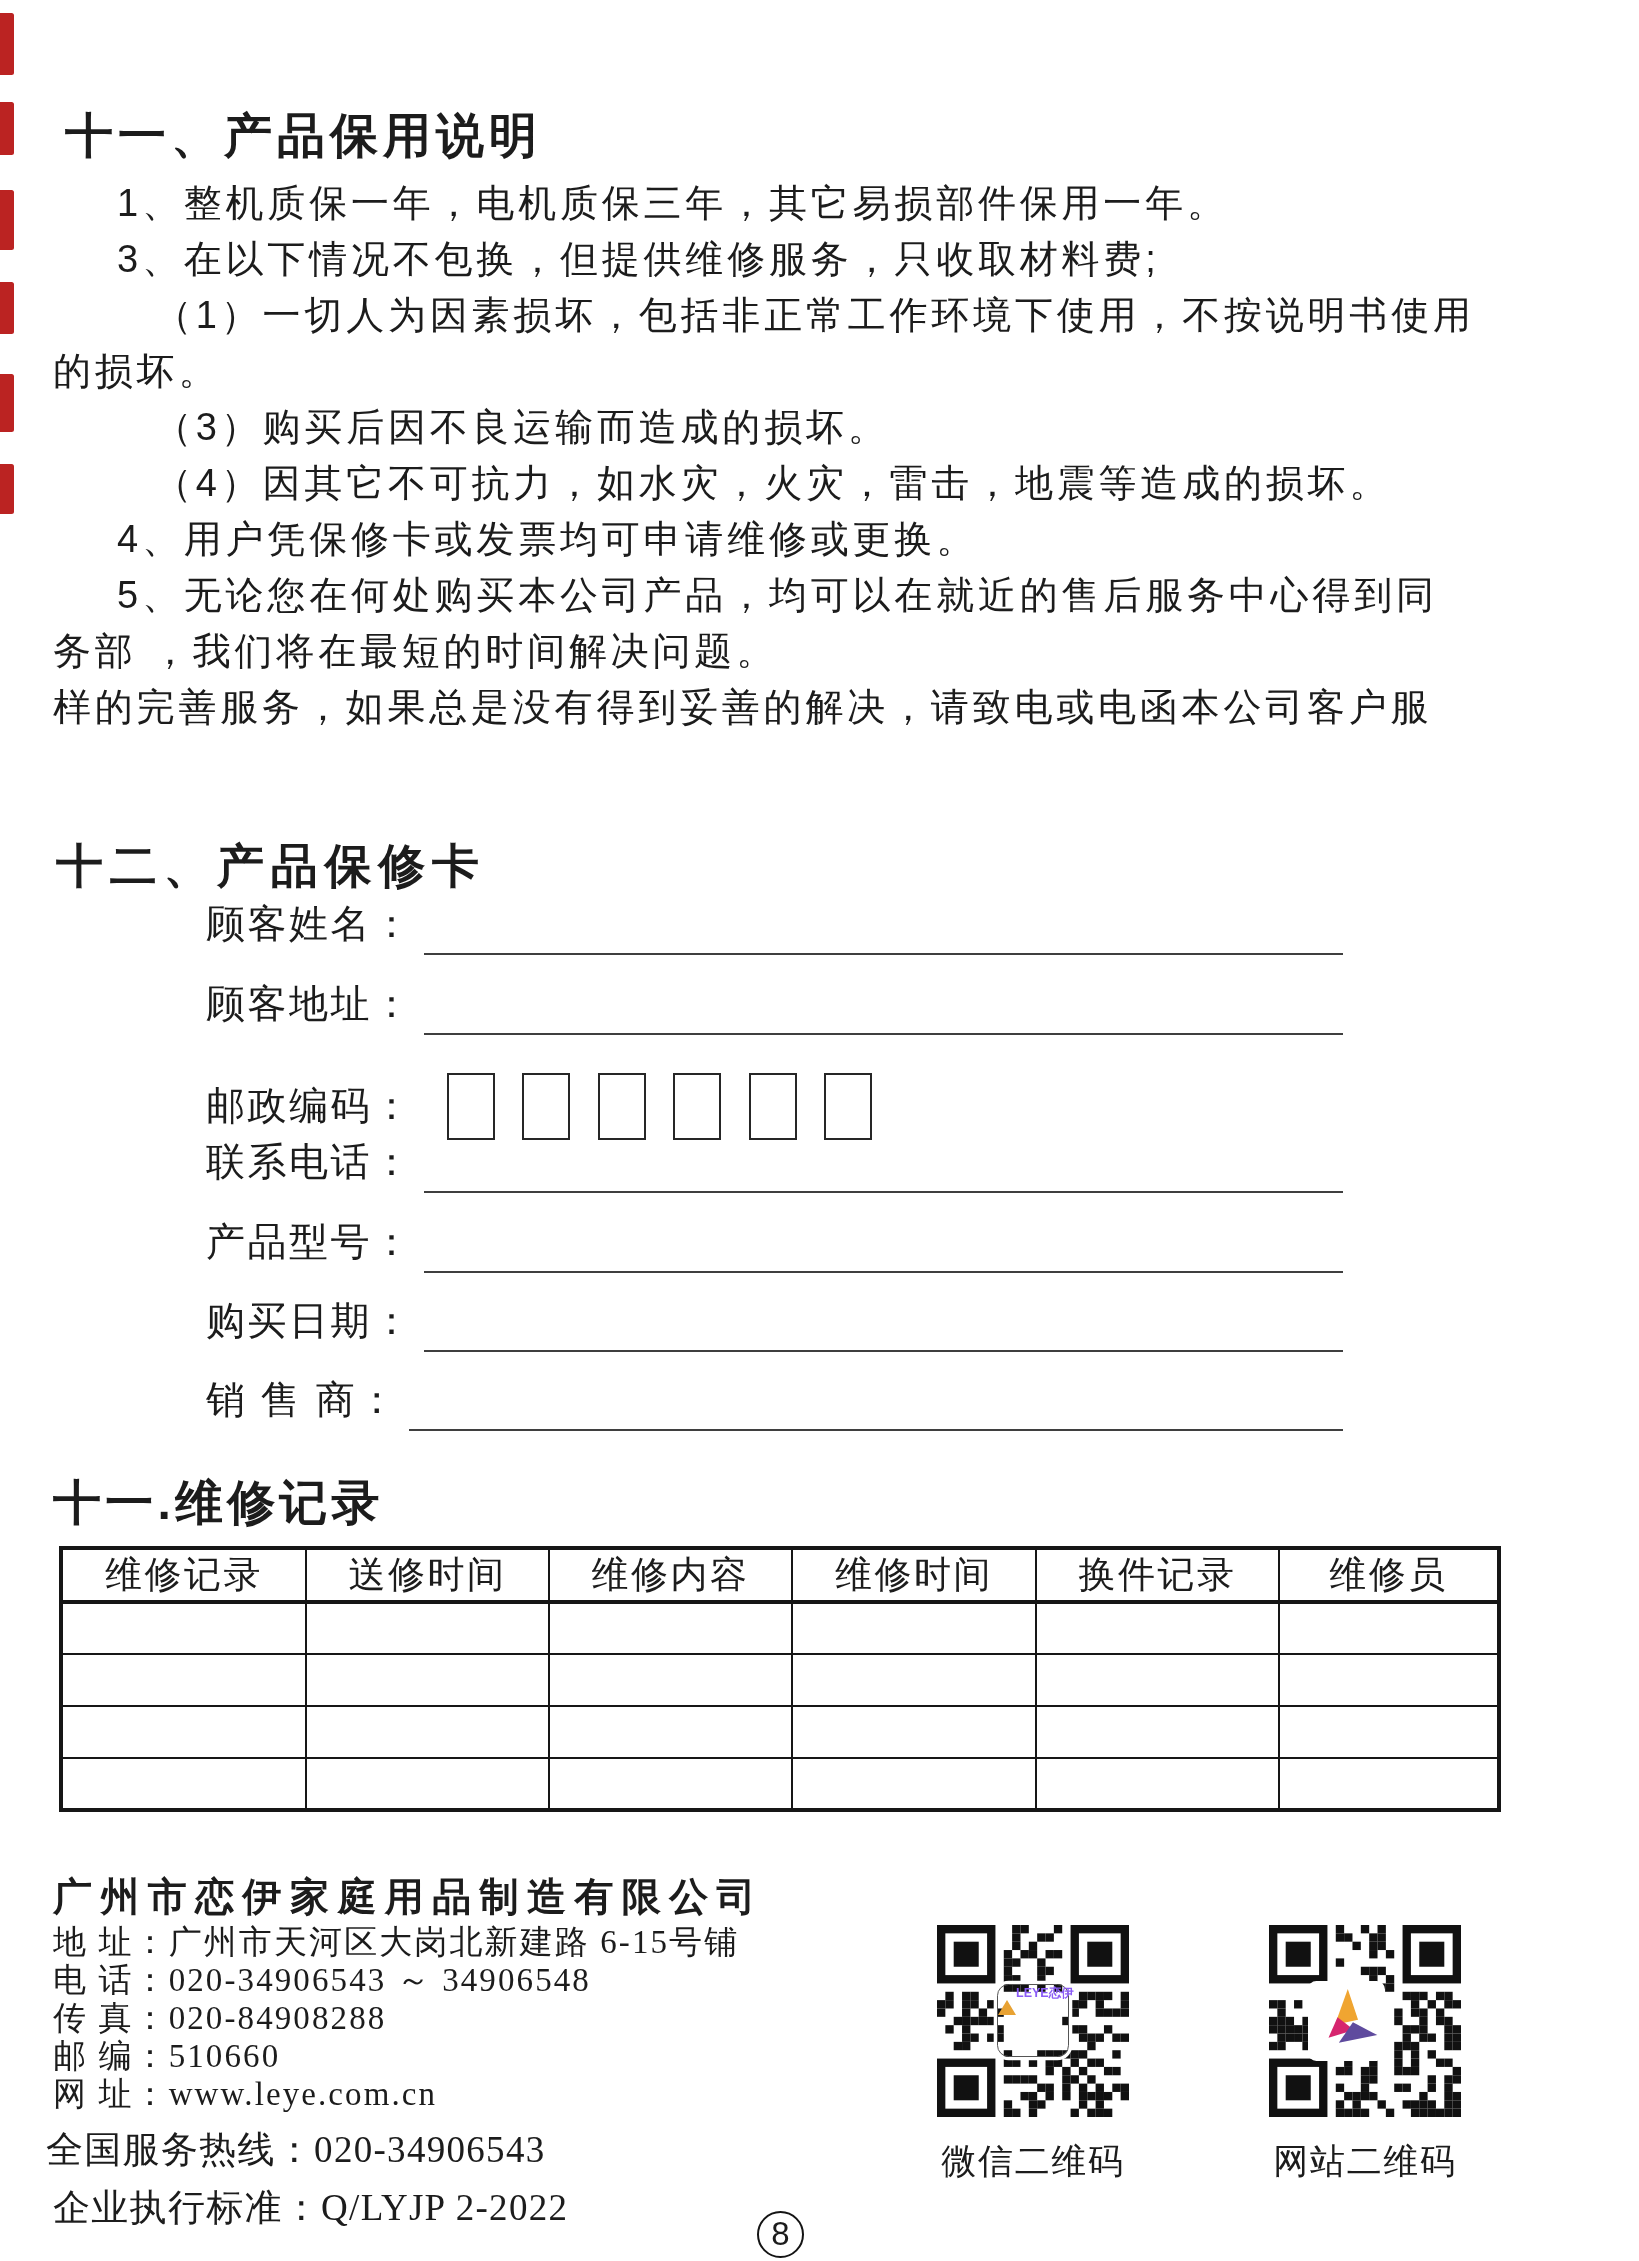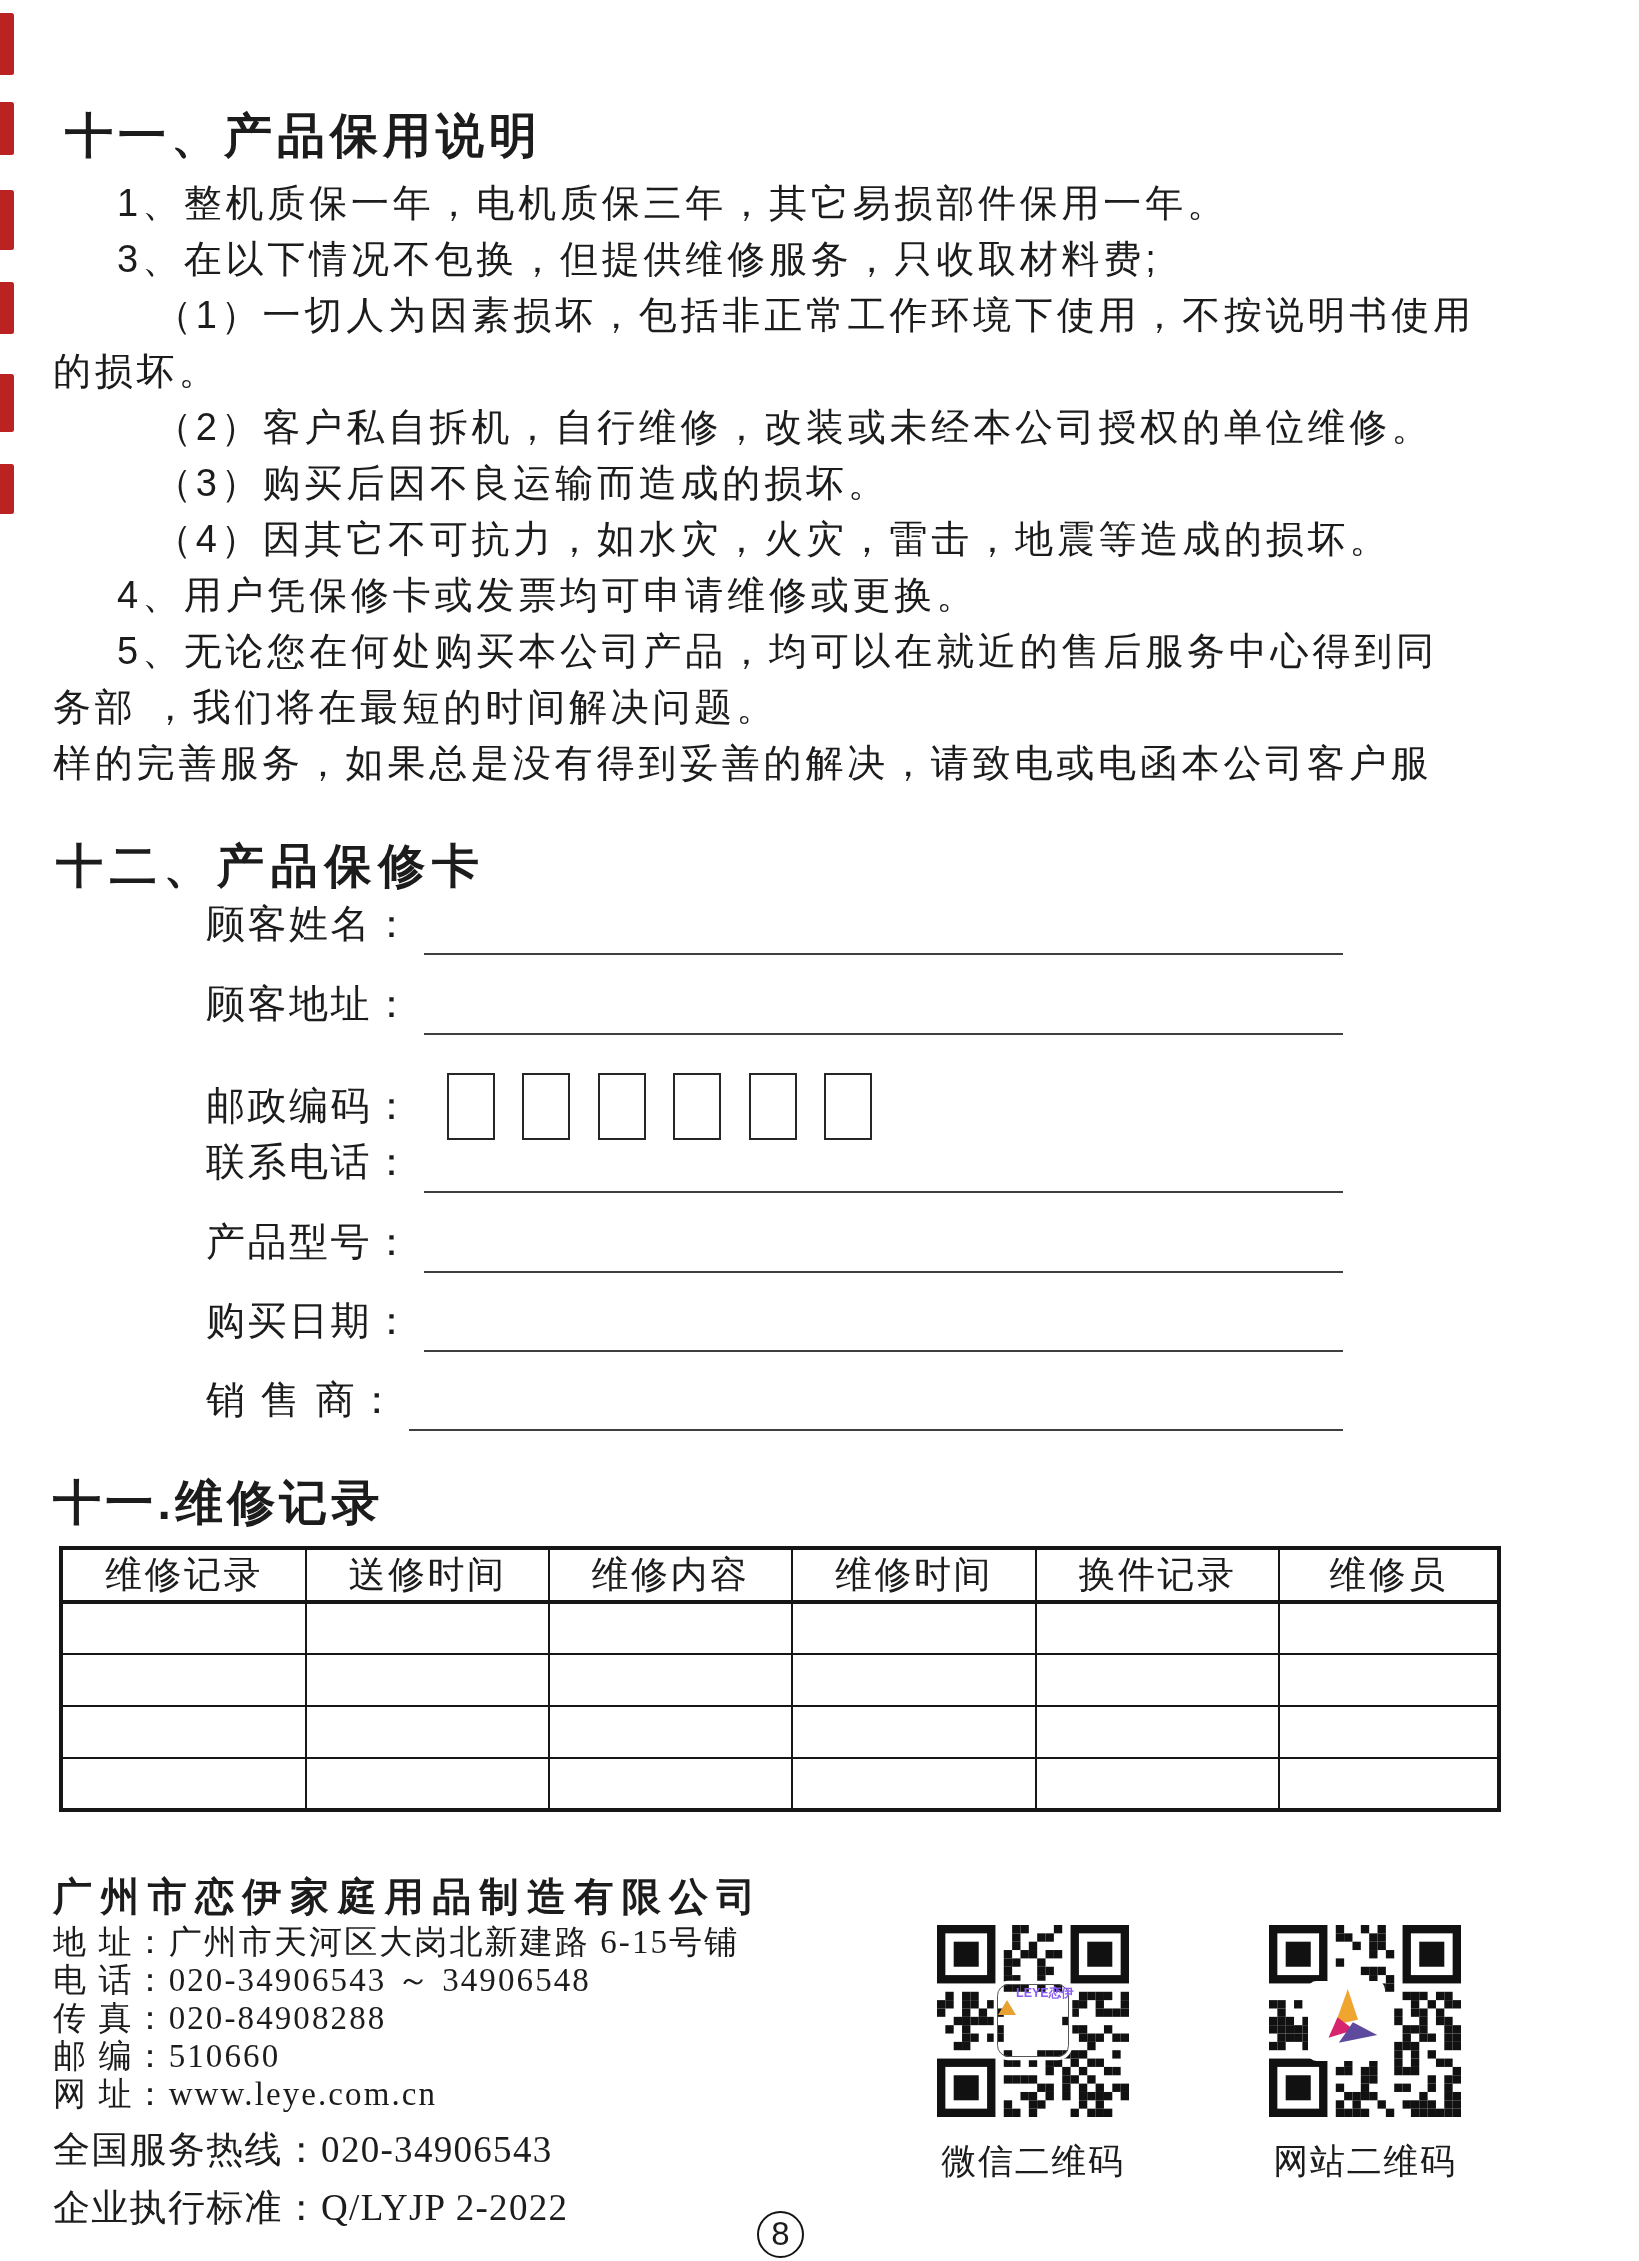--- a/index.html
+++ b/index.html
@@ -38,21 +38,21 @@
   #repair-table th, #repair-table td { border:2.5px solid #161616; }
   #repair-table { border:4.2px solid #161616; }
   #repair-table th { height:50px; font-size:37px; font-weight:normal; letter-spacing:2.5px;
                      border-bottom:4.2px solid #161616; text-align:center; vertical-align:middle; }
   #repair-table td { height:52px; }
 
   
   #company  { left:53px; top:1870px; font-size:39px; font-weight:bold; letter-spacing:8.4px; }
   #contacts { left:53px; top:1923px; font-family:"Liberation Serif","DejaVu Serif",serif;
               font-size:33px; line-height:38px; letter-spacing:2.1px; }
-  #hotline  { left:53px; top:2125px; font-family:"Liberation Serif","DejaVu Serif",serif;
+  #hotline  { left:46px; top:2125px; font-family:"Liberation Serif","DejaVu Serif",serif;
               font-size:37px; letter-spacing:1.3px; }
   #standard { left:53px; top:2183px; font-family:"Liberation Serif","DejaVu Serif",serif;
               font-size:37px; letter-spacing:1.3px; }
 
   
   .qr { position:absolute; top:1925px; width:192px; height:192px; background:#fff; }
   #qr1 { left:937px; } #qr2 { left:1269px; }
   .qr svg { display:block; }
   .qr-label { position:absolute; top:2138px; width:192px; text-align:center;
               font-size:35px; letter-spacing:1.7px; }
@@ -78,21 +78,20 @@
 <div class="edge-mark" style="top:282px;height:52px;"></div>
 <div class="edge-mark" style="top:374px;height:58px;"></div>
 <div class="edge-mark" style="top:464px;height:50px;"></div>
 
 <h1 class="abs" id="sec1-title">十一、产品保用说明</h1>
 <div class="abs" id="sec1-lines">
   <div class="ln in-num">1、整机质保一年，电机质保三年，其它易损部件保用一年。</div>
   <div class="ln in-num">3、在以下情况不包换，但提供维修服务，只收取材料费;</div>
   <div class="ln in-paren">（1）一切人为因素损坏，包括非正常工作环境下使用，不按说明书使用</div>
   <div class="ln">的损坏。</div>
-  <div class="ln in-paren">（2）客户私自拆机，自行维修，改装或未经本公司授权的单位维修。</div>
   <div class="ln in-paren">（3）购买后因不良运输而造成的损坏。</div>
   <div class="ln in-paren">（4）因其它不可抗力，如水灾，火灾，雷击，地震等造成的损坏。</div>
   <div class="ln in-num">4、用户凭保修卡或发票均可申请维修或更换。</div>
   <div class="ln in-num">5、无论您在何处购买本公司产品，均可以在就近的售后服务中心得到同</div>
   <div class="ln">务部 ，我们将在最短的时间解决问题。</div>
   <div class="ln">样的完善服务，如果总是没有得到妥善的解决，请致电或电函本公司客户服</div>
 </div>
 
 <h1 class="abs" id="sec2-title">十二、产品保修卡</h1>
 

